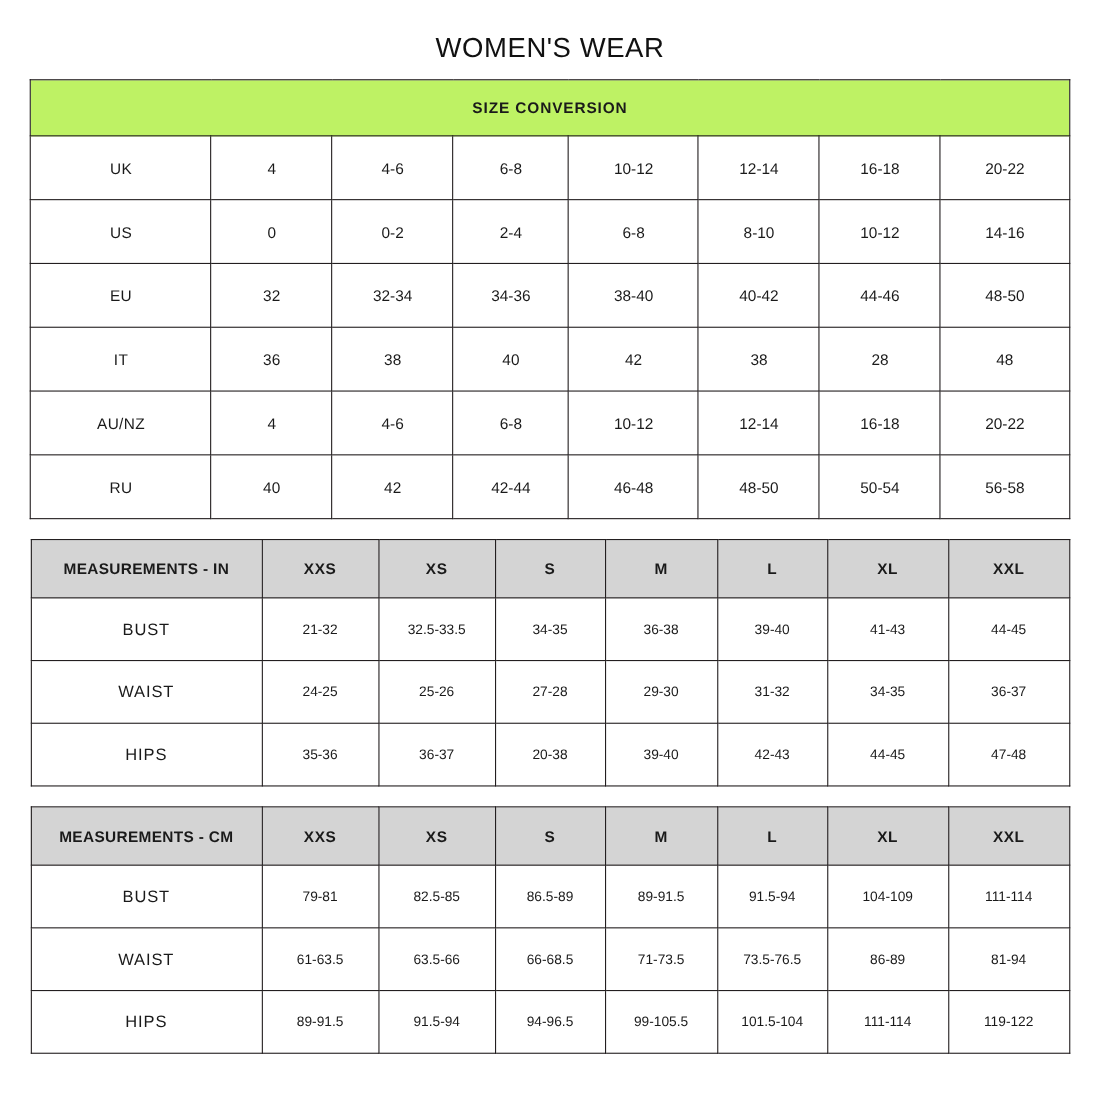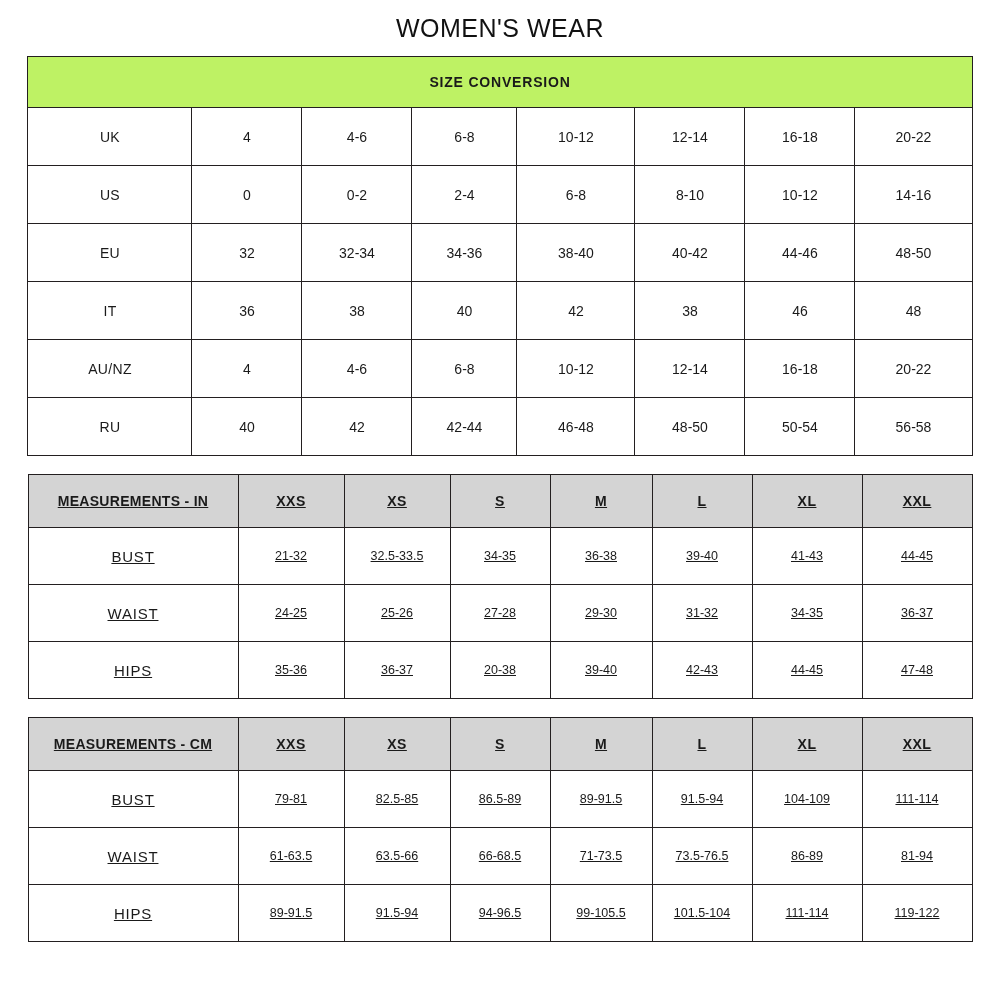--- a/index.html
+++ b/index.html
@@ -11,40 +11,40 @@
     width: 1000px;
     height: 1000px;
     font-family: "Liberation Sans", sans-serif;
     color: #1a1a1a;
     -webkit-font-smoothing: antialiased;
   }
   .page {
     width: 1000px;
     height: 1000px;
     box-sizing: border-box;
-    padding: 0;
+    padding: 16px;
     position: relative;
   }
   .page-title {
     text-align: center;
     font-size: 25px;
     font-weight: 400;
     letter-spacing: 0.5px;
     margin: 0;
     padding: 14px 0 13px 0;
     color: #111;
   }
   table {
     border-collapse: collapse;
     table-layout: fixed;
     width: 944px;
     margin: 0 auto;
   }
   table.conv { margin-bottom: 18px; }
-  table.meas { margin-bottom: 18px; text-decoration: underline; }
+  table.meas { margin-bottom: 18px; }
   td, th {
     border: 1px solid #231f20;
     text-align: center;
     vertical-align: middle;
     font-weight: 400;
     font-size: 13.5px;
     padding: 0;
     color: #1a1a1a;
   }
   .conv .banner {
@@ -145,21 +145,21 @@
         <td>44-46</td>
         <td>48-50</td>
       </tr>
       <tr class="row">
         <td class="lbl">IT</td>
         <td>36</td>
         <td>38</td>
         <td>40</td>
         <td>42</td>
         <td>38</td>
-        <td>46</td>
+        <td>28</td>
         <td>48</td>
       </tr>
       <tr class="row">
         <td class="lbl">AU/NZ</td>
         <td>4</td>
         <td>4-6</td>
         <td>6-8</td>
         <td>10-12</td>
         <td>12-14</td>
         <td>16-18</td>

